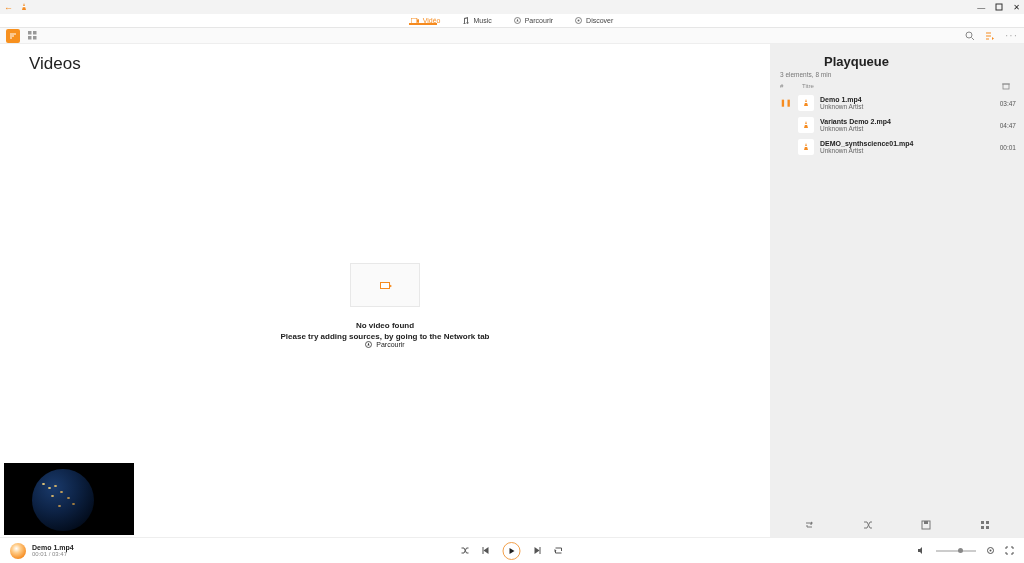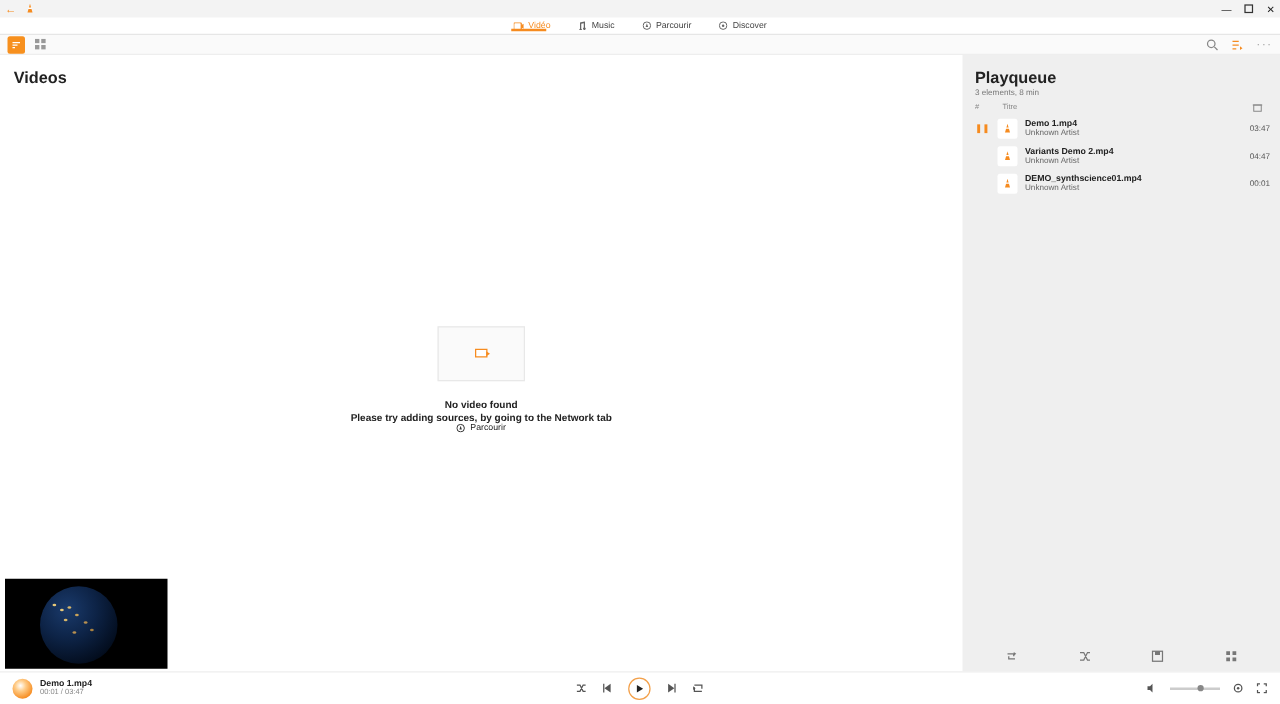--- a/index.html
+++ b/index.html
@@ -13,33 +13,33 @@
   .nav-tabs { display: flex; gap: 22px; }
   .nav-tab { display: flex; align-items: center; gap: 4px; cursor: pointer; color: #444; font-size:7px; }
   .nav-tab.active { color: #f68b1f; }
   .nav-tab.active::after { content:""; position:absolute; bottom:-1px; height:2px; width:28px; background:#f68b1f; transform:translateX(-2px);}
   .toolbar { height: 16px; background:#fafafa; border-bottom:1px solid #eee; display:flex; align-items:center; justify-content:space-between; padding:0 6px;}
   .toolbar-left { display:flex; align-items:center; gap:8px;}
   .toolbar-right{ display:flex; align-items:center; gap:10px;}
   .sort-btn { width:14px; height:14px; background:#f7901e; border-radius:2px; display:flex; align-items:center; justify-content:center;}
   .main { display:flex; height: calc(563px - 14px - 14px - 16px - 26px); }
   .content { flex:1; position:relative; display:flex; flex-direction:column; }
-  .content h1 { font-size:13px; font-weight:700; margin:10px 0 0 11px;}
+  .content h1 { font-size:17px; font-weight:400; margin:10px 0 0 29px;}
   .empty { flex:1; display:flex; flex-direction:column; align-items:center; justify-content:center; }
   .empty-card { width:70px; height:44px; background:#fafafa; border:1px solid #e8e8e8; display:flex; align-items:center; justify-content:center; margin-bottom:14px;}
   .empty-card .inner-icon { width:10px; height:7px; border:1px solid #f68b1f; background:#fff; position:relative;}
   .empty-card .inner-icon::after{content:""; position:absolute; right:-3px; top:1px; width:0; height:0; border-left:3px solid #f68b1f; border-top:2.5px solid transparent; border-bottom:2.5px solid transparent;}
   .empty-title{ font-size:8px; font-weight:600; margin-bottom:2px;}
   .empty-sub{ font-size:8px; font-weight:600; }
   .parcourir-btn{ display:flex; align-items:center; gap:4px; font-size:7px; cursor:pointer;}
   .pip{ position:absolute; left:4px; bottom:2px; width:130px; height:72px; background:#000; overflow:hidden;}
   .pip .earth{ position:absolute; left:28px; top:6px; width:62px; height:62px; border-radius:50%; background: radial-gradient(circle at 35% 30%, #1a3a6b 0%, #0d2346 40%, #020b1a 80%);}
   .earth .lights{position:absolute; width:3px; height:2px; background:#e6c879; border-radius:50%; box-shadow: 6px 4px 0 0 #e6c879, 12px 2px 0 0 #d8b76a, 18px 8px 0 0 #c9a35a, 25px 14px 0 0 #b89050, 9px 12px 0 0 #d8b76a, 30px 20px 0 0 #a88040, 16px 22px 0 0 #b89050; left:10px; top:14px;}
   .side { width:254px; background:#efefef; display:flex; flex-direction:column; }
-  .side-header{ padding:10px 0 2px 10px;}
+  .side-header{ padding:10px 0 2px 10px;margin-left:44px;}
   .side-header h2{ font-size:13px; font-weight:600;}
   .side-meta{ font-size:6.5px; color:#777; padding-left:10px;}
   .queue-headrow{ display:flex; align-items:center; padding:4px 8px 2px 10px; font-size:6px; color:#888;}
   .qh-num{width:12px;}
   .qh-title{flex:1; padding-left:10px;}
   .qh-clear{ width:14px; text-align:right; cursor:pointer;}
   .queue{ flex:1; overflow:auto;}
   .qitem{ display:flex; align-items:center; padding:3px 8px 3px 10px; gap:6px; cursor:pointer;}
   .qitem .dur{ font-size:6.5px; color:#555; margin-left:auto;}
   .qitem .thumb{ width:16px; height:16px; border-radius:2px; background:#fff; display:flex; align-items:center; justify-content:center;}

